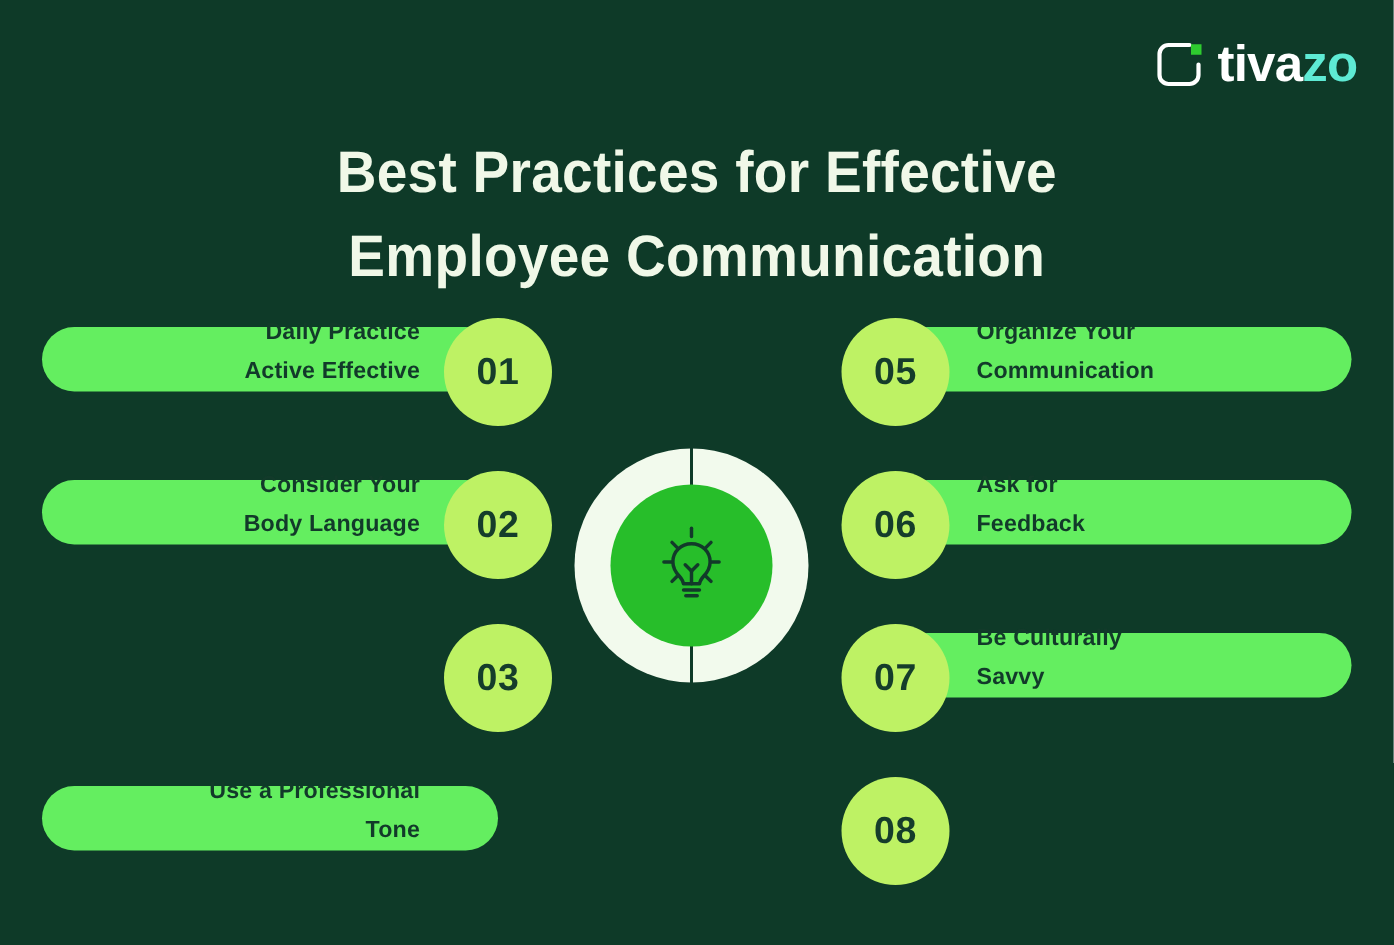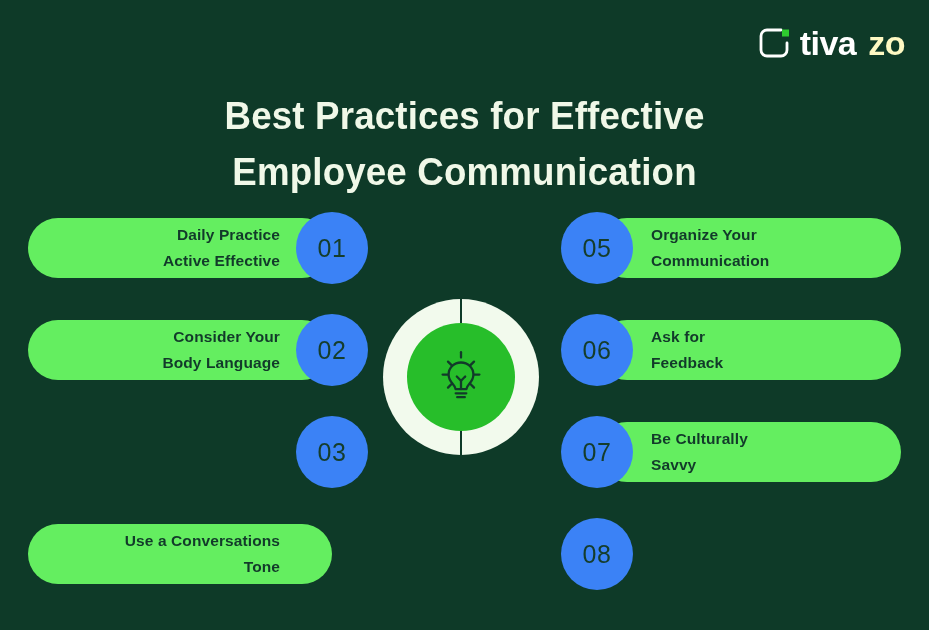--- a/index.html
+++ b/index.html
@@ -36,21 +36,21 @@
     flex: 0 0 auto;
   }
   #logo-wordmark {
     font-size: 34px;
     font-weight: 700;
     letter-spacing: -0.5px;
     line-height: 1;
     white-space: nowrap;
   }
   .wm-light { color: #FFFFFF; }
-  .wm-accent { color: #fef9c3; margin-left: 12px; }
+  .wm-accent { color: #5eead4; }
 
   
   #title {
     position: absolute;
     top: 62px;
     left: 0;
     width: 929px;
     text-align: center;
     color: #F0F8E8;
     font-size: 39px;
@@ -75,49 +75,49 @@
     height: 72px;
     margin-bottom: 30px;
     display: flex;
     align-items: center;
   }
   .pill-row:last-child { margin-bottom: 0; }
 
   .pill-body {
     position: absolute;
     top: 6px;
-    height: 60px;
+    height: 43px;
     background: #64EE60;
     border-radius: 30px;
     display: flex;
-    align-items: center;
+    align-items: flex-end;
     box-sizing: border-box;
   }
   .pill-label {
     color: #123A2A;
     font-size: 15.5px;
     font-weight: 700;
     line-height: 1.68;
     letter-spacing: 0.1px;
   }
   .pill-label .lbl-line { display: block; }
 
   .badge {
     position: absolute;
     top: 0;
     width: 72px;
     height: 72px;
     border-radius: 50%;
-    background: #3b82f6;
+    background: #bef264;
     display: flex;
     align-items: center;
     justify-content: center;
     color: #153D2B;
     font-size: 25px;
-    font-weight: 400;
+    font-weight: 700;
     letter-spacing: 0.5px;
   }
 
   
   .row-left .pill-body {
     left: 0;
     right: 36px;
     justify-content: flex-end;
     padding-right: 52px;
   }
@@ -215,21 +215,21 @@
       <div class="badge">02</div>
     </div>
 
     <div class="pill-row row-left">
       <div class="badge">03</div>
     </div>
 
     <div class="pill-row row-left">
       <div class="pill-body">
         <div class="pill-label">
-          <span class="lbl-line">Use a Conversations</span>
+          <span class="lbl-line">Use a Professional</span>
           <span class="lbl-line">Tone</span>
         </div>
       </div>
     </div>
 
   </div>
 
   <div id="right-column" class="column">
 
     <div class="pill-row row-right">

